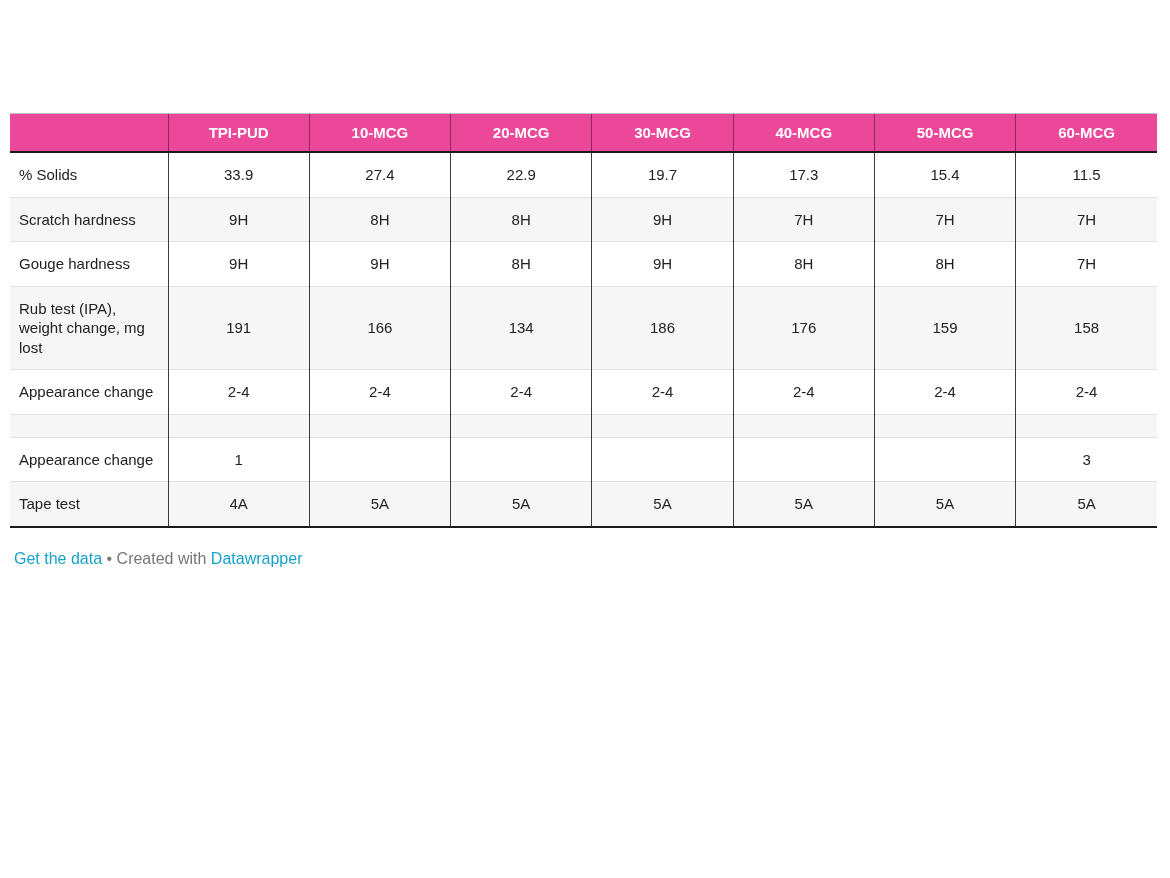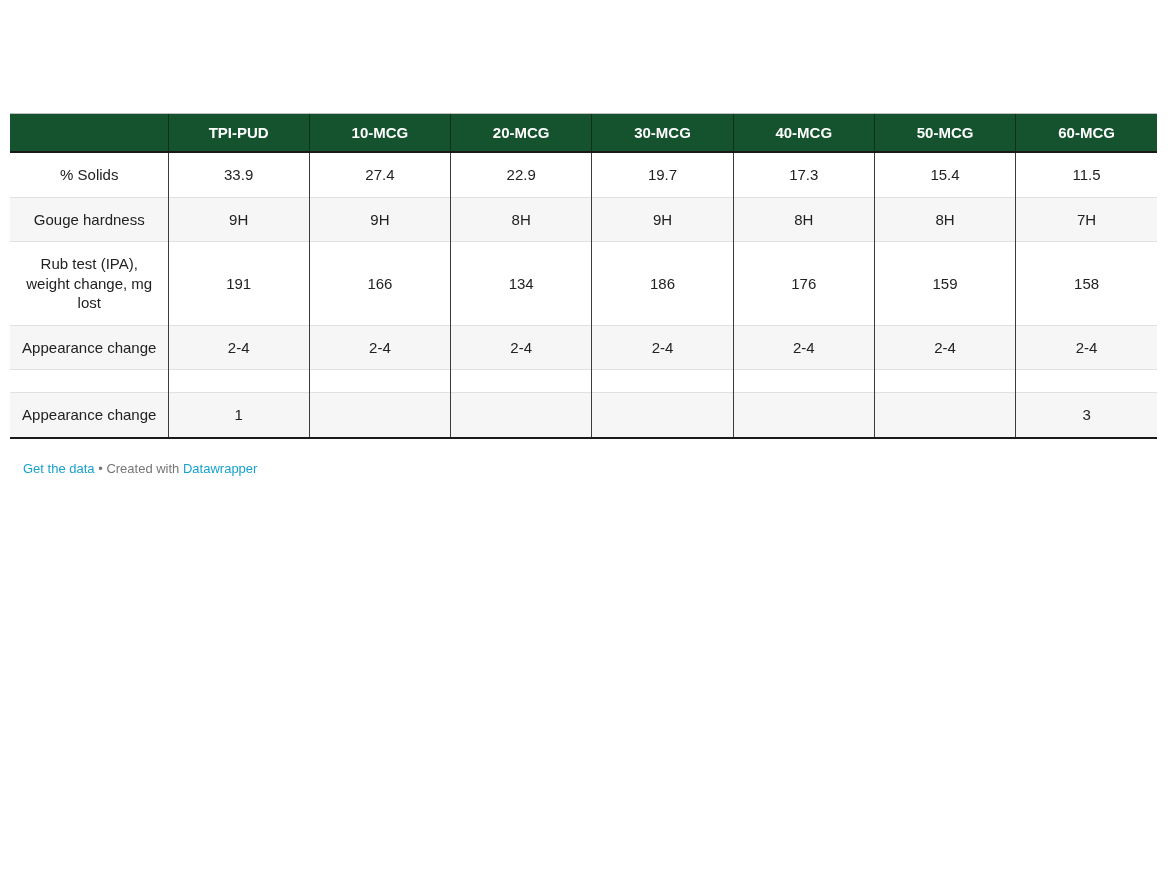--- a/index.html
+++ b/index.html
@@ -13,53 +13,53 @@
     margin: 113px 13px 0 10px;
   }
   table {
     width: 100%;
     border-collapse: collapse;
     table-layout: fixed;
     border-bottom: 2px solid #1a1a1a;
   }
   col.label-col { width: 158px; }
   thead tr {
-    background: #14532d;
+    background: #ec4899;
   }
   thead th {
     color: #ffffff;
     font-weight: bold;
     font-size: 15px;
     text-align: center;
     padding: 10px 6px;
     border-top: 1px solid rgba(0,0,0,0.25);
     border-bottom: 2px solid #1a1a1a;
   }
   thead th + th { border-left: 1px solid rgba(0,0,0,0.40); }
   tbody td {
     font-size: 15px;
     color: #222222;
     padding: 12px 10px;
     line-height: 1.3;
     vertical-align: middle;
     text-align: center;
   }
   tbody td.label-cell {
-    text-align: center;
+    text-align: left;
     padding-left: 9px;
     padding-right: 8px;
   }
   tbody td + td { border-left: 1px solid #3b3b3b; }
   tbody tr + tr td { border-top: 1px solid #e1e1e1; }
   tbody tr:nth-child(even) { background: #f6f6f6; }
   tbody tr:nth-child(odd) { background: #ffffff; }
   tbody tr.row-empty td { height: 23px; padding: 0; }
   .footer {
-    margin: 22px 0 0 23px;
-    font-size: 13px;
+    margin: 22px 0 0 14px;
+    font-size: 16px;
     color: #767676;
   }
   .footer a {
     color: #18a1cd;
     text-decoration: none;
     cursor: pointer;
   }
 </style>
 </head>
 <body>
@@ -84,20 +84,30 @@
     <tbody id="table-body">
         <tr>
           <td class="label-cell">% Solids</td>
           <td>33.9</td>
           <td>27.4</td>
           <td>22.9</td>
           <td>19.7</td>
           <td>17.3</td>
           <td>15.4</td>
           <td>11.5</td>
+        </tr>
+        <tr>
+          <td class="label-cell">Scratch hardness</td>
+          <td>9H</td>
+          <td>8H</td>
+          <td>8H</td>
+          <td>9H</td>
+          <td>7H</td>
+          <td>7H</td>
+          <td>7H</td>
         </tr>
         <tr>
           <td class="label-cell">Gouge hardness</td>
           <td>9H</td>
           <td>9H</td>
           <td>8H</td>
           <td>9H</td>
           <td>8H</td>
           <td>8H</td>
           <td>7H</td>
@@ -135,20 +145,30 @@
         <tr>
           <td class="label-cell">Appearance change</td>
           <td>1</td>
           <td></td>
           <td></td>
           <td></td>
           <td></td>
           <td></td>
           <td>3</td>
         </tr>
+        <tr>
+          <td class="label-cell">Tape test</td>
+          <td>4A</td>
+          <td>5A</td>
+          <td>5A</td>
+          <td>5A</td>
+          <td>5A</td>
+          <td>5A</td>
+          <td>5A</td>
+        </tr>
       </tbody>
   </table>
 </div>
 
 <div class="footer">
   <a href="#">Get the data</a>
   <span>•</span>
   <span>Created with</span>
   <a href="#">Datawrapper</a>
 </div>

